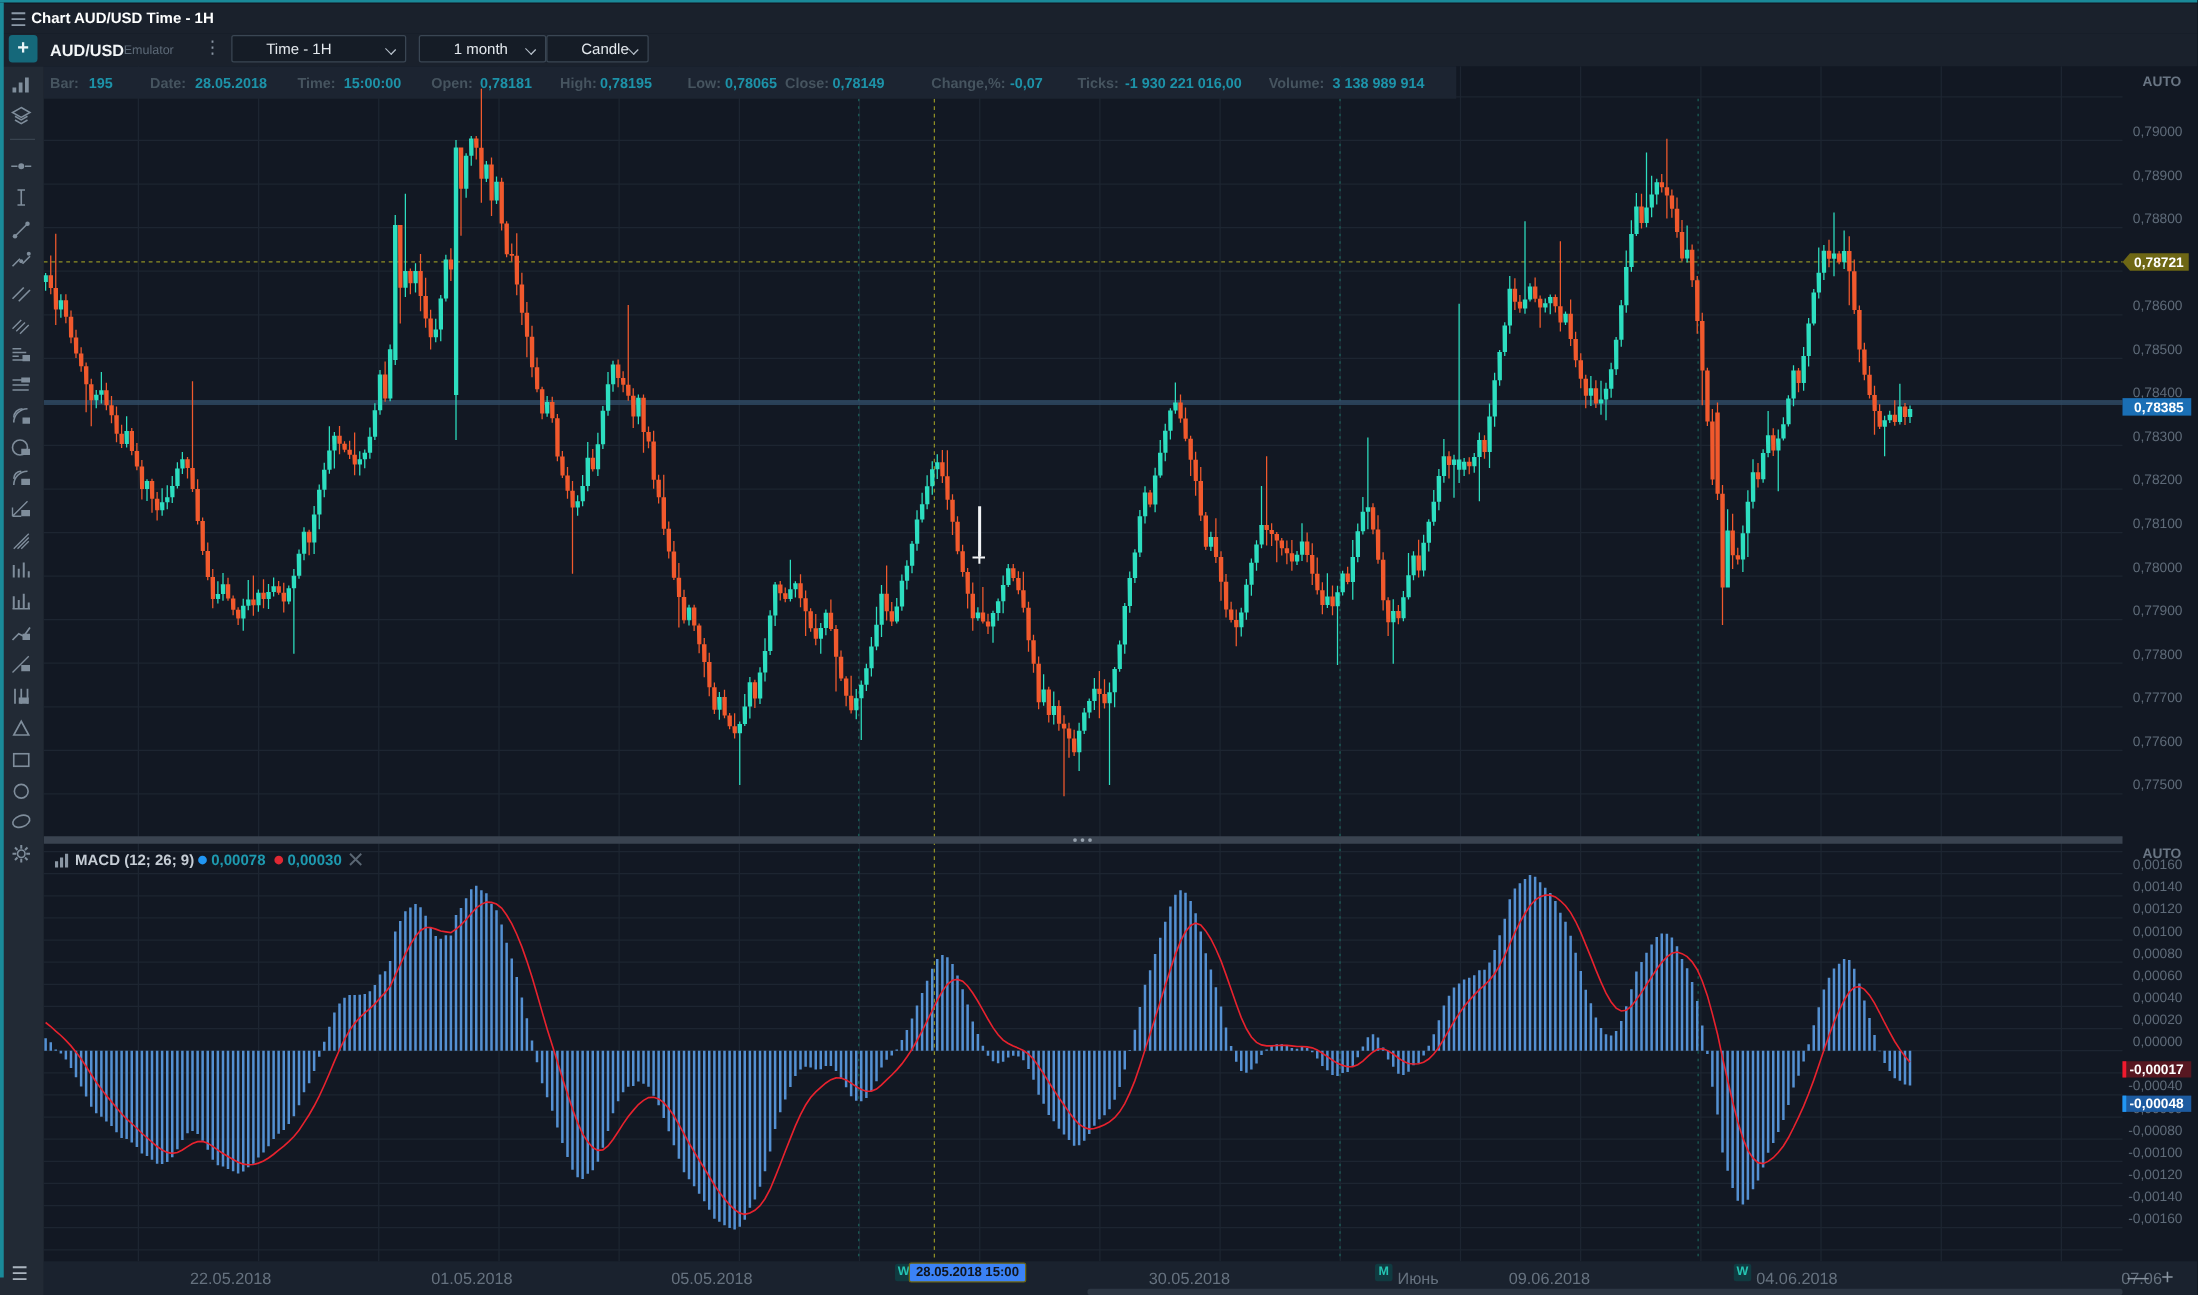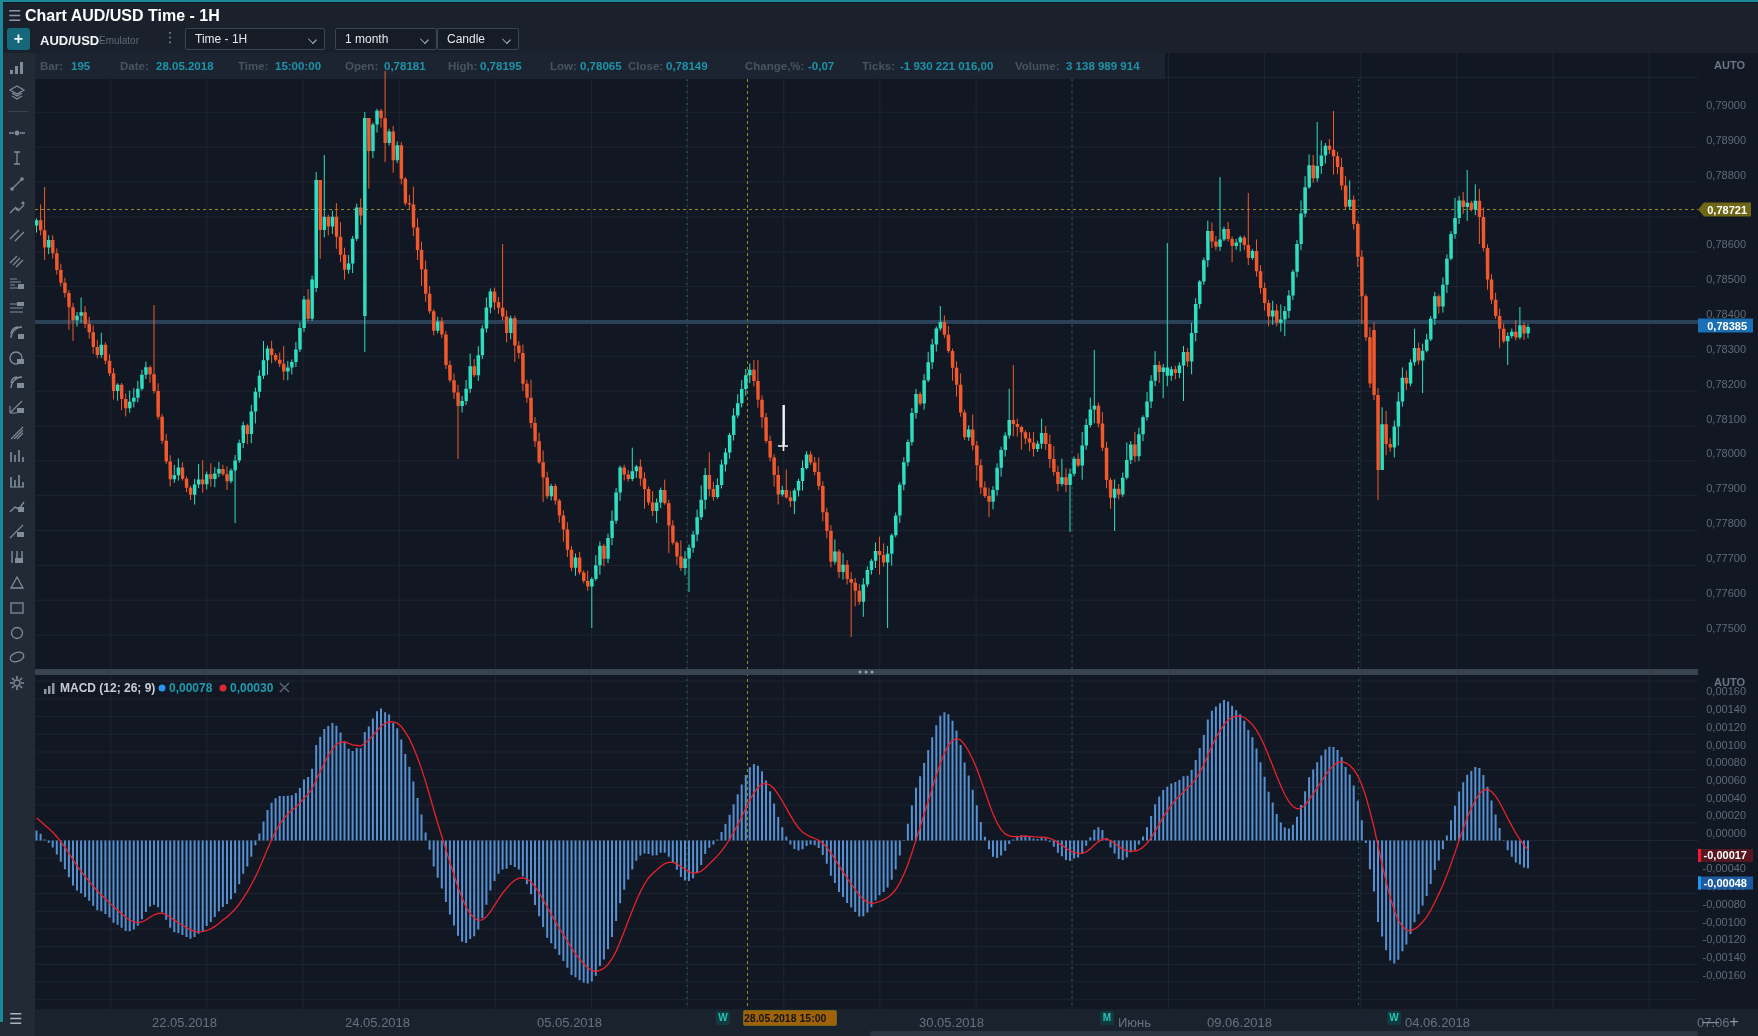--- a/index.html
+++ b/index.html
@@ -1,35 +1,35 @@
 <!DOCTYPE html>
 <html><head><meta charset="utf-8"><style>
 *{margin:0;padding:0;box-sizing:border-box}
 html,body{width:1758px;height:1036px;overflow:hidden;background:#121823;font-family:"Liberation Sans",sans-serif}
 .app{position:relative;width:1758px;height:1036px;background:#121823}
 .topteal{position:absolute;left:0;top:0;width:1758px;height:2px;background:#1a8a99;z-index:30}
 .titlebar{position:absolute;left:0;top:3px;width:1758px;height:24px;background:#1a212c;z-index:20}
 .titlebar .burger{position:absolute;left:8px;top:4px;color:#8b98a6;font-size:15px}
-.titlebar .title{position:absolute;left:25px;top:4px;color:#fdfefe;font-size:16px;font-weight:bold}
+.titlebar .title{position:absolute;left:25px;top:4px;color:#fdfefe;font-size:12px;font-weight:bold}
 .toolbar{position:absolute;left:0;top:27px;width:1758px;height:26px;background:#1a212c;z-index:20}
 .plus{position:absolute;left:7px;top:1px;width:23px;height:22px;background:#15687a;border-radius:3px;color:#eaf6f8;font-size:16px;font-weight:bold;text-align:center;line-height:21px}
 .sym{position:absolute;left:40px;top:6px;color:#f2f5f7;font-size:13px;font-weight:bold}
 .emu{position:absolute;left:99px;top:8px;color:#5d6a78;font-size:10px}
 .vdots{position:absolute;left:163px;top:2px;color:#8a95a3;font-size:14px;letter-spacing:0}
-.dd{position:absolute;top:1px;height:22px;background:#151c26;border:1px solid #3a4653;border-radius:2px;color:#e4e9ee;font-size:12px;line-height:20px;padding-left:9px}
+.dd{position:absolute;top:1px;height:22px;background:#151c26;border:1px solid #3a4653;border-radius:2px;color:#e4e9ee;font-size:12px;line-height:20px;padding-left:27px}
 .dd .chev{position:absolute;right:8px;top:7px;width:7px;height:7px;border-right:1.6px solid #b7c1cb;border-bottom:1.6px solid #b7c1cb;transform:rotate(45deg) scale(1,0.8)}
 .sidebar{position:absolute;left:0;top:53px;width:35px;height:983px;background:#222a35;z-index:10}
 .sideteal{position:absolute;left:0;top:2px;width:3px;height:1020px;background:#1a8a99;z-index:31}
 .sep{position:absolute;left:8px;top:58px;width:20px;height:1px;background:#39434f}
 .listicon{position:absolute;left:9px;top:957px;color:#aab4be;font-size:15px}
 .chart{position:absolute;left:0;top:0;z-index:5}
 .taxis{position:absolute;left:35px;top:1009px;width:1723px;height:27px;background:#1a222e;z-index:6}
 .tlab{position:absolute;top:6px;color:#66727f;font-size:13px}
 .badge{position:absolute;top:2px;width:14px;height:14px;background:#103a40;color:#25c4b2;font-size:10px;font-weight:bold;text-align:center;line-height:14px;border-radius:2px}
-.ybox{position:absolute;left:708px;top:1px;width:94px;height:16px;background:#a16207;border:1px solid #6e6715;color:#10151c;font-size:10.5px;font-weight:bold;line-height:15px;border-radius:2px}
+.ybox{position:absolute;left:692px;top:1px;width:94px;height:16px;background:#3b82f6;border:1px solid #6e6715;color:#10151c;font-size:10.5px;font-weight:bold;text-align:center;line-height:15px;border-radius:2px}
 .scrollthumb{position:absolute;left:870px;top:1031px;width:828px;height:5px;background:#2c3643;z-index:7;border-radius:2px}
 </style></head>
 <body>
 <div class="app">
 <div class="topteal"></div>
 <div class="titlebar">
       <div class="burger">☰</div>
       <div class="title">Chart AUD/USD Time - 1H</div>
     </div>
 <div class="toolbar">
@@ -231,21 +231,21 @@
 <text x="666" y="70" font-size="11.5" fill="#1d93a9" font-weight="bold">0,78149</text>
 <text x="745" y="70" font-size="11.5" fill="#46545f" font-weight="bold">Change,%:</text>
 <text x="808" y="70" font-size="11.5" fill="#1d93a9" font-weight="bold">-0,07</text>
 <text x="862" y="70" font-size="11.5" fill="#46545f" font-weight="bold">Ticks:</text>
 <text x="900" y="70" font-size="11.5" fill="#1d93a9" font-weight="bold">-1 930 221 016,00</text>
 <text x="1015" y="70" font-size="11.5" fill="#46545f" font-weight="bold">Volume:</text>
 <text x="1066" y="70" font-size="11.5" fill="#1d93a9" font-weight="bold">3 138 989 914</text>
 </svg></div>
 <div class="taxis">
       <div class="tlab" style="left:117px">22.05.2018</div>
-<div class="tlab" style="left:310px">24.05.2018</div>
+<div class="tlab" style="left:310px">01.05.2018</div>
 <div class="tlab" style="left:502px">05.05.2018</div>
 <div class="tlab" style="left:884px">30.05.2018</div>
 <div class="tlab" style="left:1172px">09.06.2018</div>
 <div class="tlab" style="left:1370px">04.06.2018</div>
 <div class="badge" style="left:681px">W</div>
 <div class="badge" style="left:1065px">M</div>
 <div class="tlab" style="left:1083px">Июнь</div>
 <div class="badge" style="left:1352px">W</div>
 <div class="ybox">28.05.2018 15:00</div>
 <div class="tlab" style="left:1662px;width:33px;overflow:hidden;white-space:nowrap">07.06.20</div>

